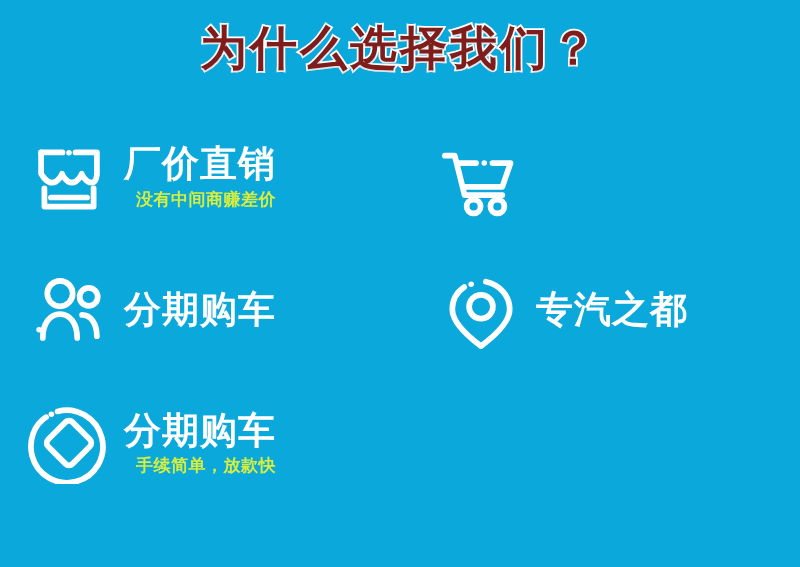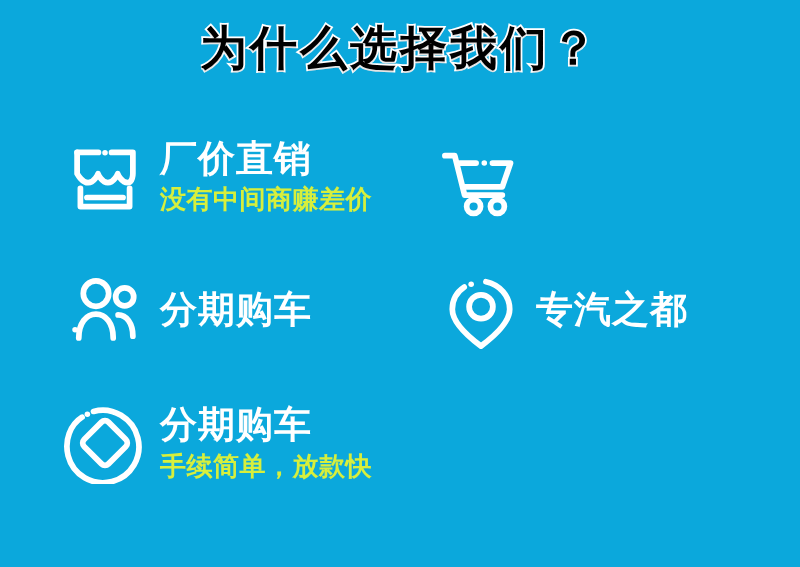--- a/index.html
+++ b/index.html
@@ -27,21 +27,21 @@
     top: 22px;
     left: 0;
     width: 800px;
     text-align: center;
   }
   #headline {
     display: inline-block;
     font-size: 47px;
     font-weight: bold;
     letter-spacing: 3px;
-    color: #000000;
+    color: #7f1d1d;
     line-height: 1.12;
     -webkit-text-stroke: 3.5px #ffffff;
     paint-order: stroke fill;
     text-shadow:
       0 2px 0 rgba(0,0,0,0.10);
     white-space: nowrap;
   }
 
   
   #features {
@@ -50,21 +50,21 @@
     left: 0;
     width: 800px;
     height: 400px;
     display: grid;
     grid-template-columns: 400px 400px;
     grid-template-rows: 1fr 1fr 1fr;
   }
   .feature {
     display: flex;
     align-items: center;
-    padding-left: 62px;
+    padding-left: 26px;
     box-sizing: border-box;
   }
   .feature.col-right {
     padding-left: 38px;
   }
   .feature-icon {
     flex: 0 0 auto;
     width: 86px;
     height: 86px;
     display: flex;
@@ -85,21 +85,21 @@
   .feature-title {
     font-size: 37px;
     font-weight: bold;
     color: #ffffff;
     line-height: 1.15;
     letter-spacing: 1px;
     white-space: nowrap;
   }
   .feature-sub {
     margin-top: 4px;
-    font-size: 26px;
+    font-size: 17px;
     font-weight: bold;
     color: #d7ef3c;
     line-height: 1.2;
     letter-spacing: 0.5px;
     white-space: nowrap;
     align-self: flex-end;
   }
 </style>
 </head>
 <body>

